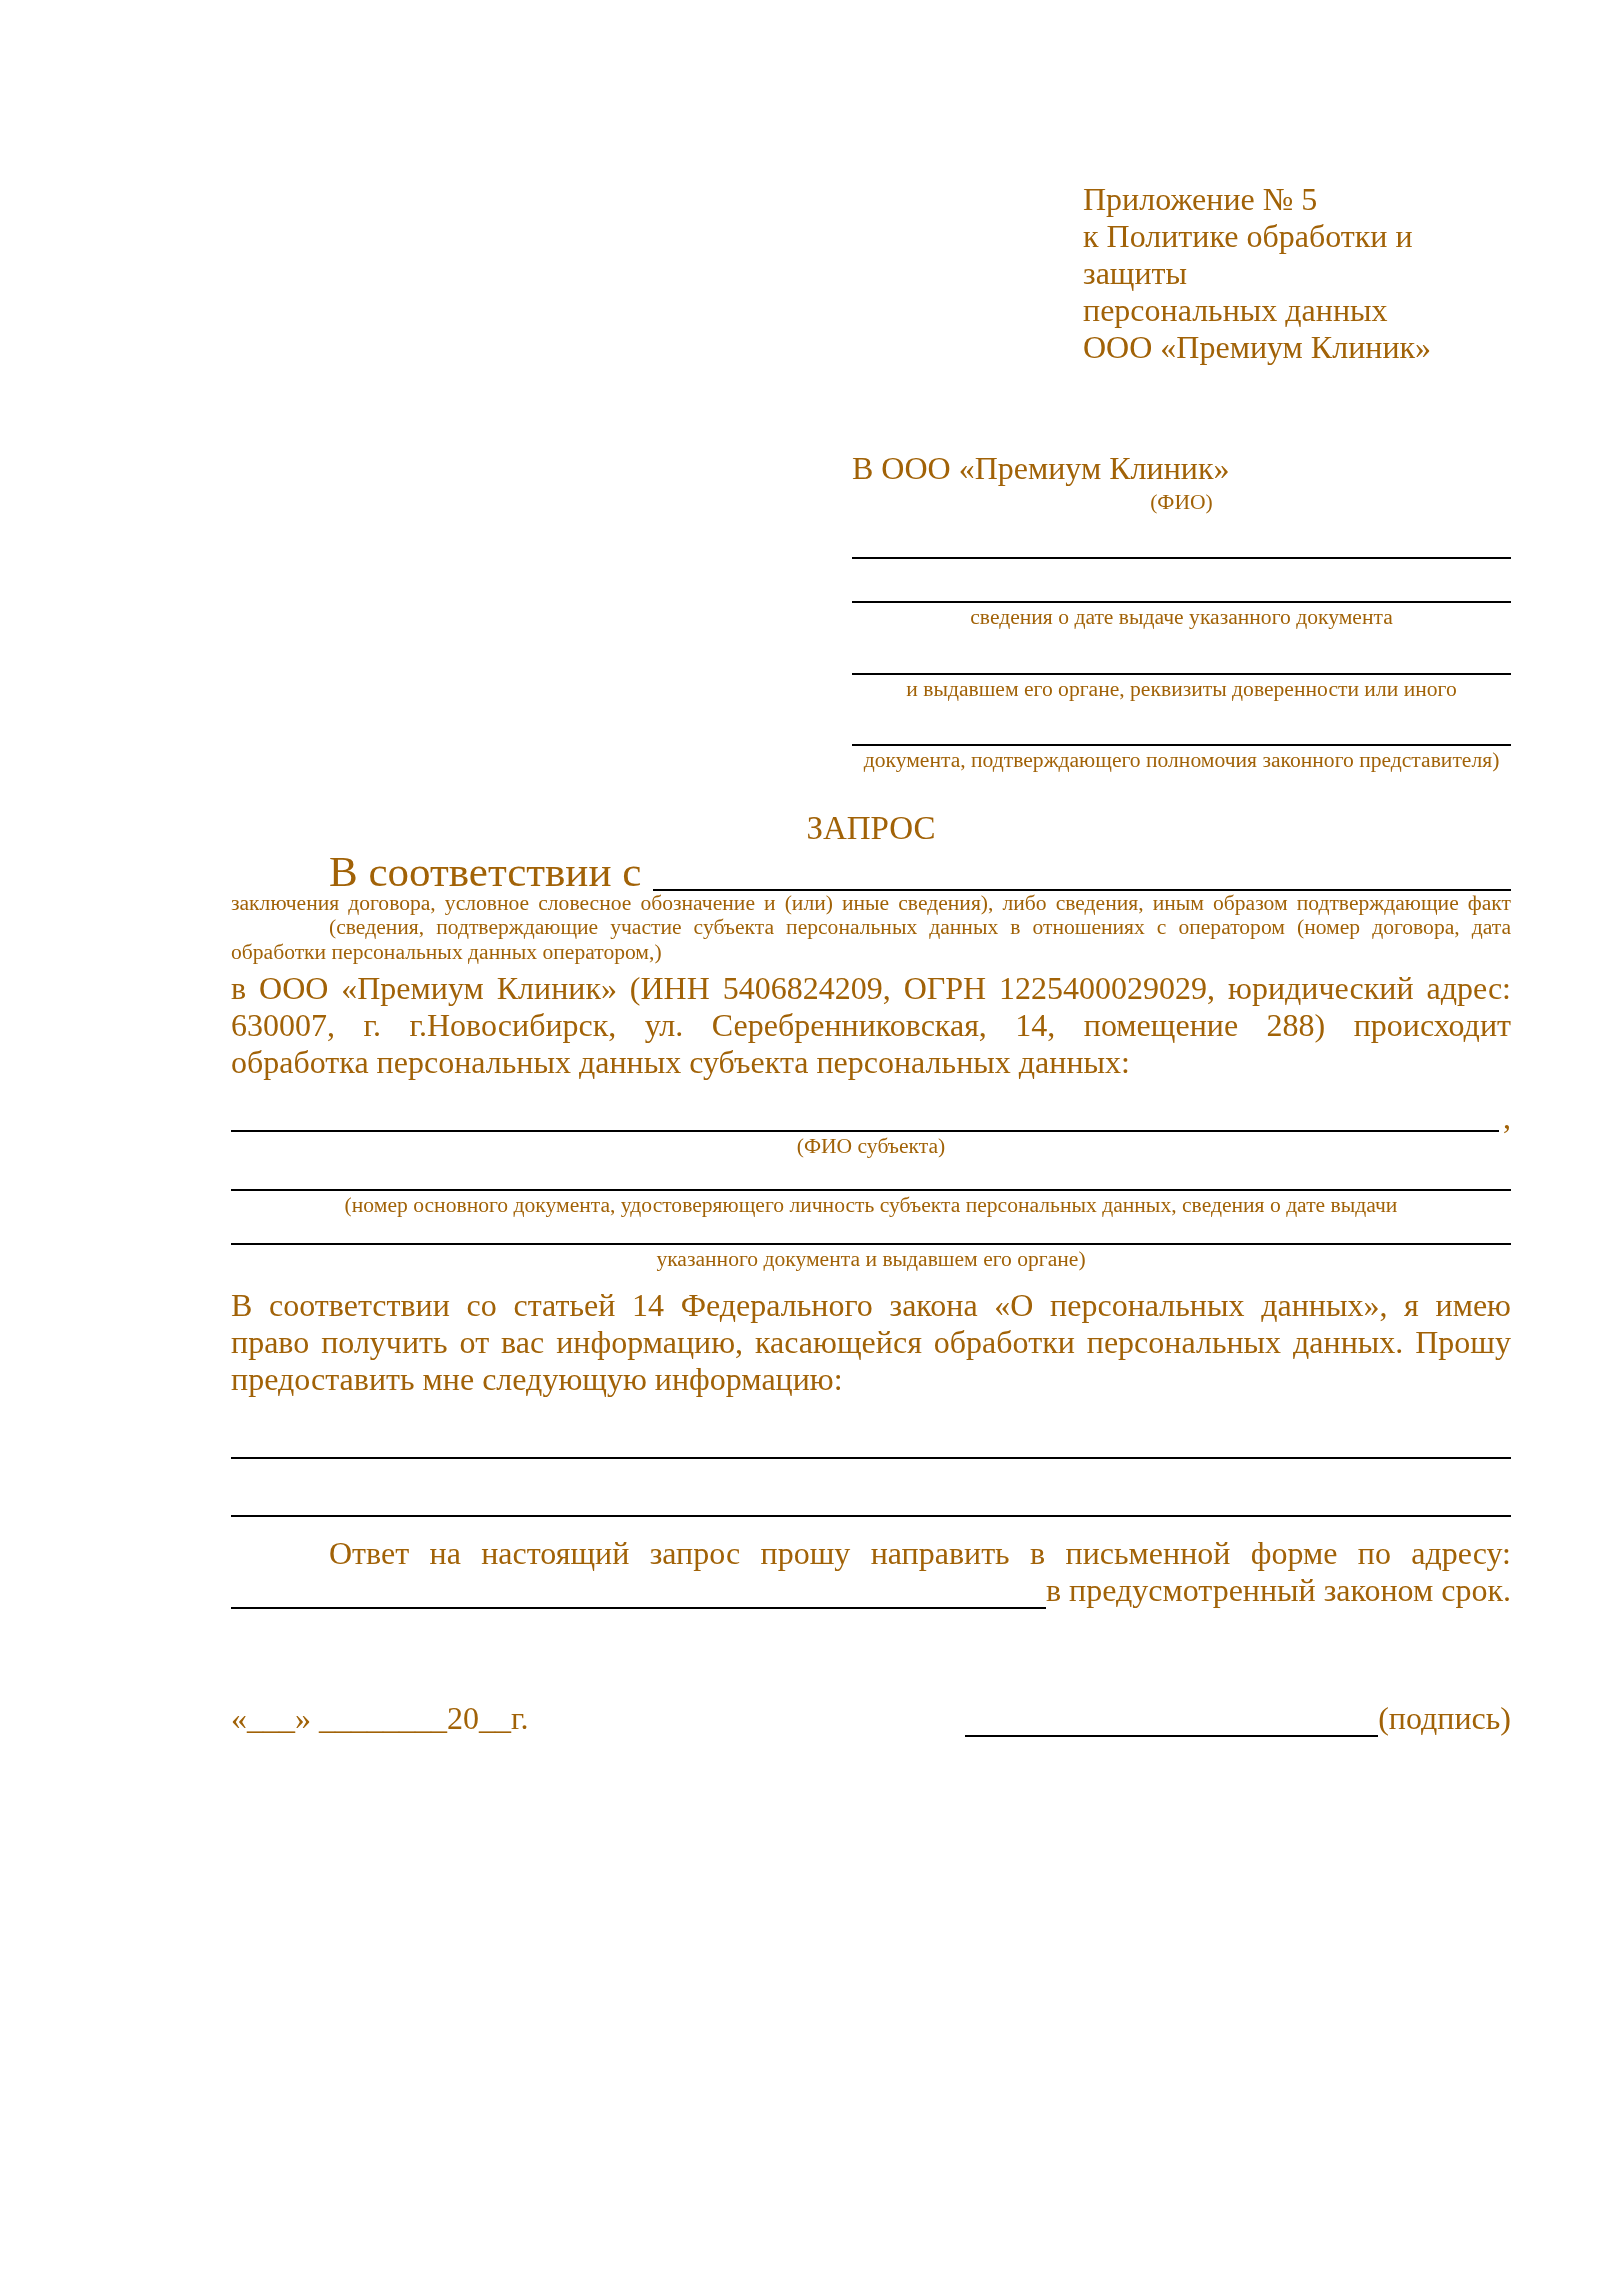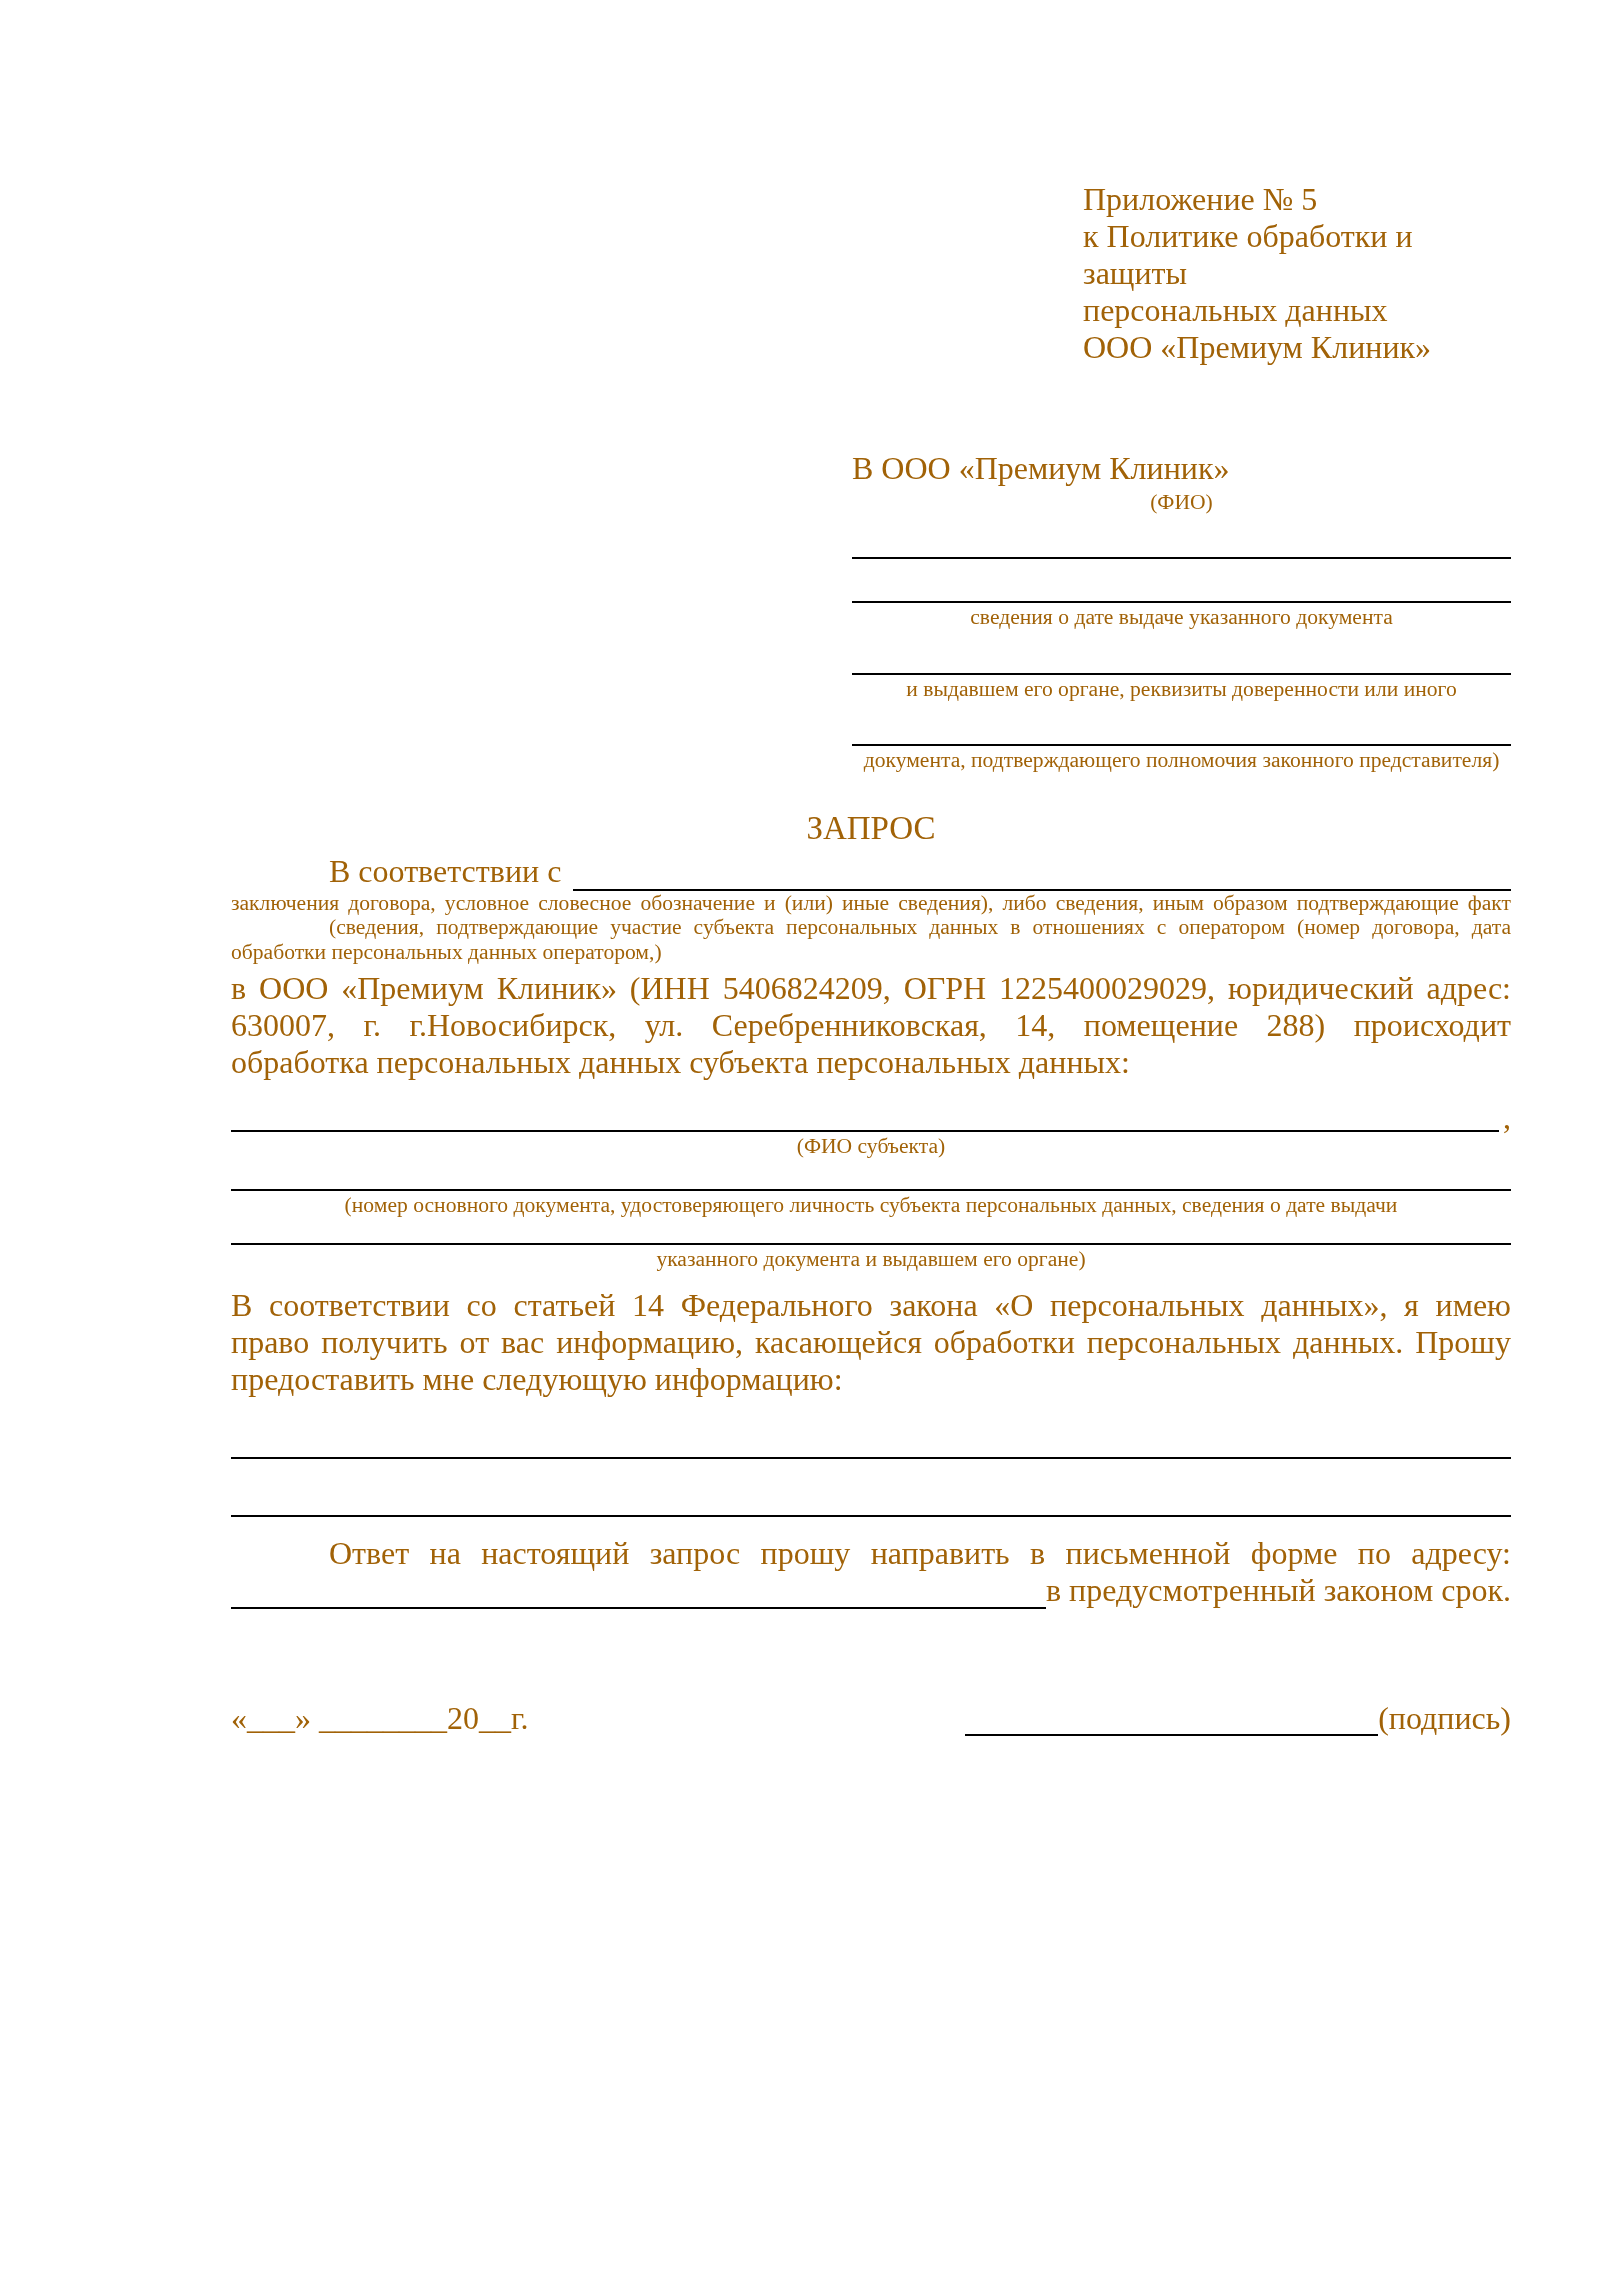--- a/index.html
+++ b/index.html
@@ -78,21 +78,21 @@
     margin-top: 33px;
     text-align: center;
     font-size: 33px;
     line-height: 43px;
   }
   .intro-row {
     display: flex;
     align-items: flex-end;
     margin-top: 2px;
     padding-left: 98px;
-    font-size: 32px;
+    font-size: 43px;
     line-height: 39px;
     height: 39px;
   }
   .intro-label { flex: 0 0 auto; padding-right: 11.8px; }
 
   .note {
     font-size: 21.6px;
     line-height: 24.5px;
   }
   .note .jline { text-align: justify; text-align-last: justify; }
@@ -158,21 +158,21 @@
   .footer-row {
     margin-top: 90px;
     display: flex;
     justify-content: space-between;
     align-items: flex-end;
     font-size: 32px;
     line-height: 39px;
   }
   .sig-group {
     display: flex;
-    align-items: flex-start;
+    align-items: center;
   }
   .sig-line {
     width: 413px;
     border-bottom: 2.9px solid #000;
     height: 35px;
   }
   .sig-caption { white-space: nowrap; }
 </style>
 </head>
 <body>

